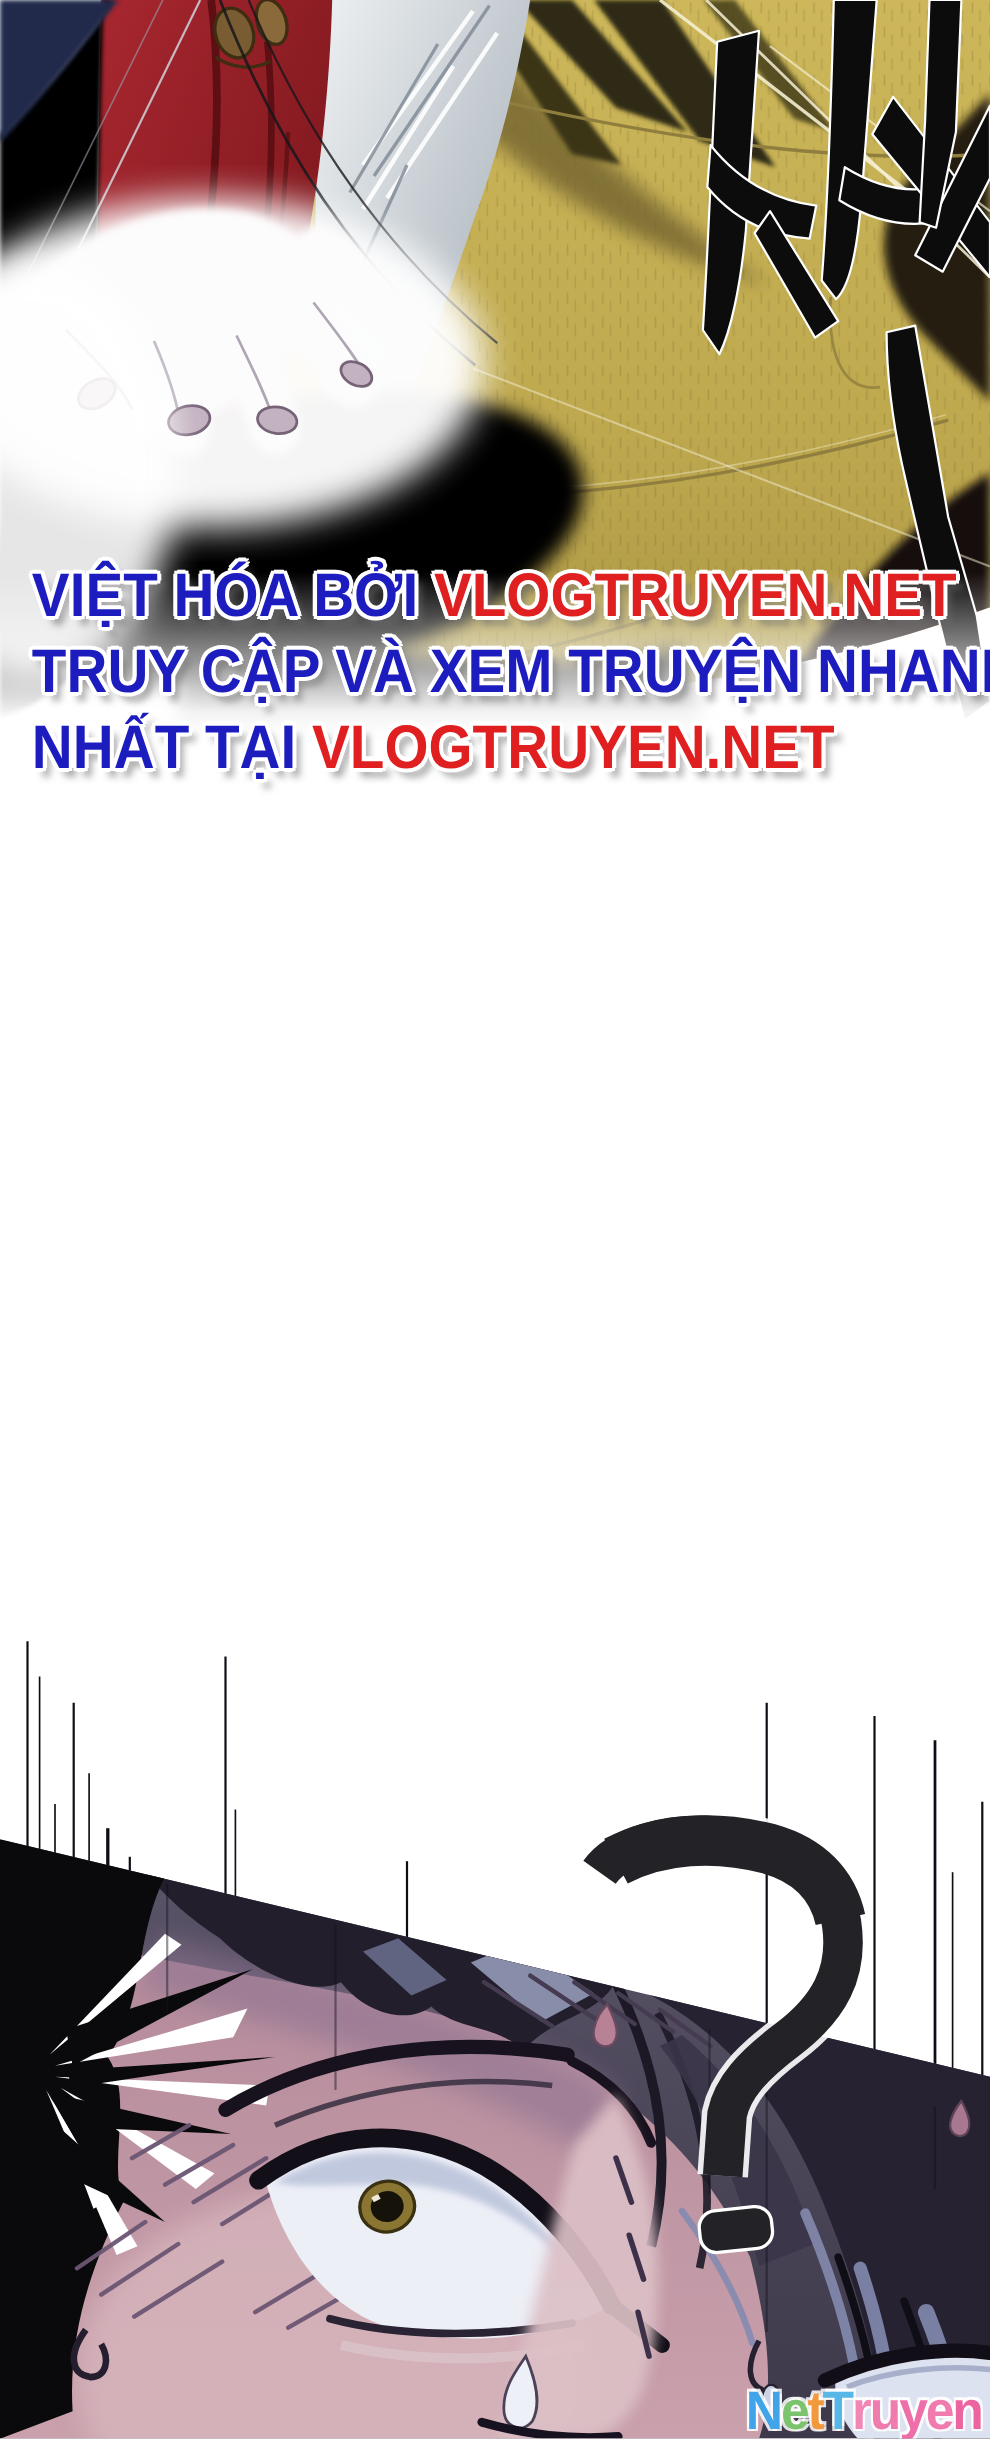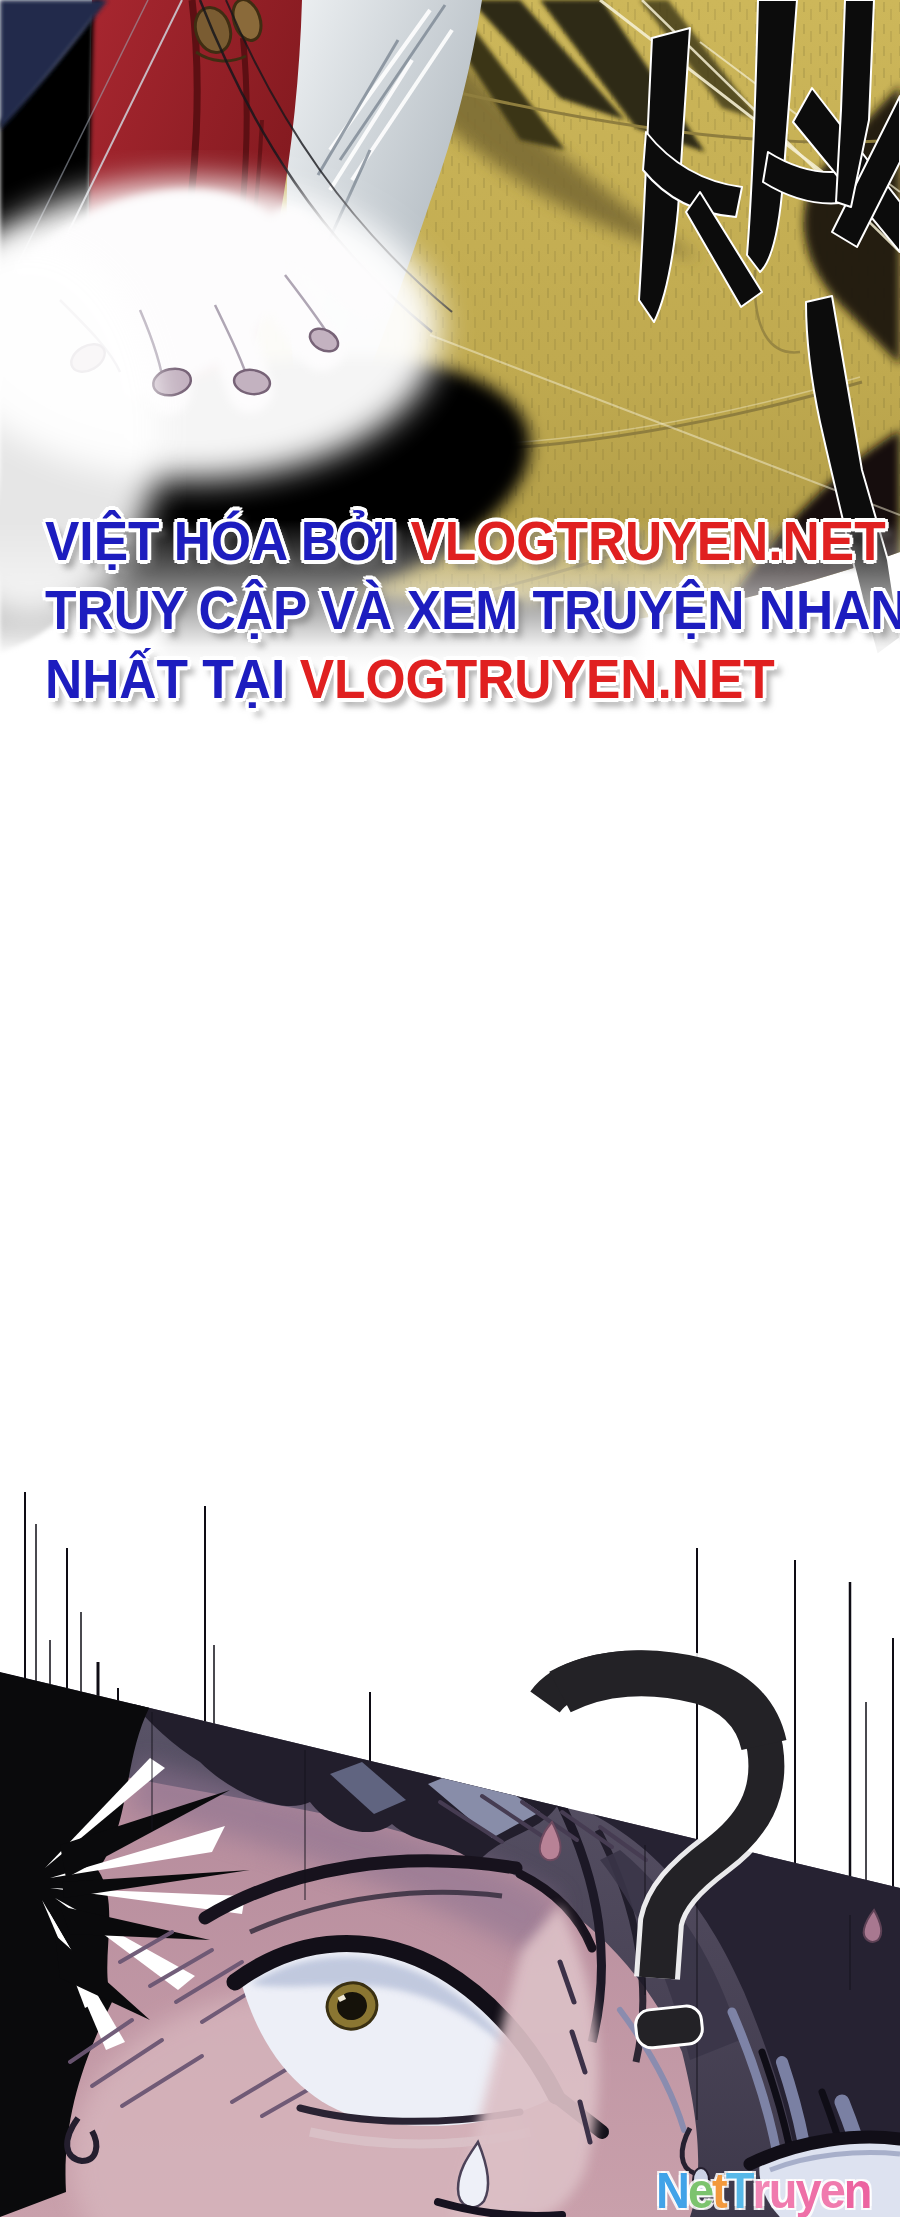--- a/index.html
+++ b/index.html
@@ -1,30 +1,30 @@
 <!DOCTYPE html>
 <html><head>
 <meta charset="utf-8">
 <style>
   html,body{margin:0;padding:0;background:#ffffff;}
   .page{position:relative;width:900px;height:2217px;background:#fff;overflow:hidden;
         font-family:"Liberation Sans",sans-serif;}
   .art{position:absolute;left:0;display:block;}
   #top-art{top:0;z-index:1;}
   #bottom-art{top:1400px;z-index:1;}
-  .wm-block{position:absolute;top:506px;left:0;width:724px;z-index:3;text-align:left;margin-left:16px;}
+  .wm-block{position:absolute;top:506px;left:0;width:724px;z-index:3;text-align:left;}
   .wm-line{display:block;white-space:nowrap;line-height:69px;font-size:56px;font-weight:bold;
            letter-spacing:0px;transform:scaleX(.92);transform-origin:50% 50%;
            text-shadow:
              -3px -3px 0 #fff, 3px -3px 0 #fff, -3px 3px 0 #fff, 3px 3px 0 #fff,
              -4px 0 0 #fff, 4px 0 0 #fff, 0 -4px 0 #fff, 0 4px 0 #fff,
              7px 8px 7px rgba(110,110,110,.6);}
   .wm-blue{color:#1d1dbf;}
   .wm-red{color:#e02020;}
-  .site-wm{position:absolute;left:656px;top:2163px;z-index:3;white-space:nowrap;
+  .site-wm{position:absolute;left:678px;top:2163px;z-index:3;white-space:nowrap;
            font-size:47px;font-weight:bold;letter-spacing:-2px;
            text-shadow:-2px -2px 0 rgba(255,255,255,.85),2px -2px 0 rgba(255,255,255,.85),
                        -2px 2px 0 rgba(255,255,255,.85),2px 2px 0 rgba(255,255,255,.85);}
   .site-wm span{display:inline-block;transform:scaleY(1.05);}
 </style>
 </head>
 <body>
 
 <div class="page">
 

